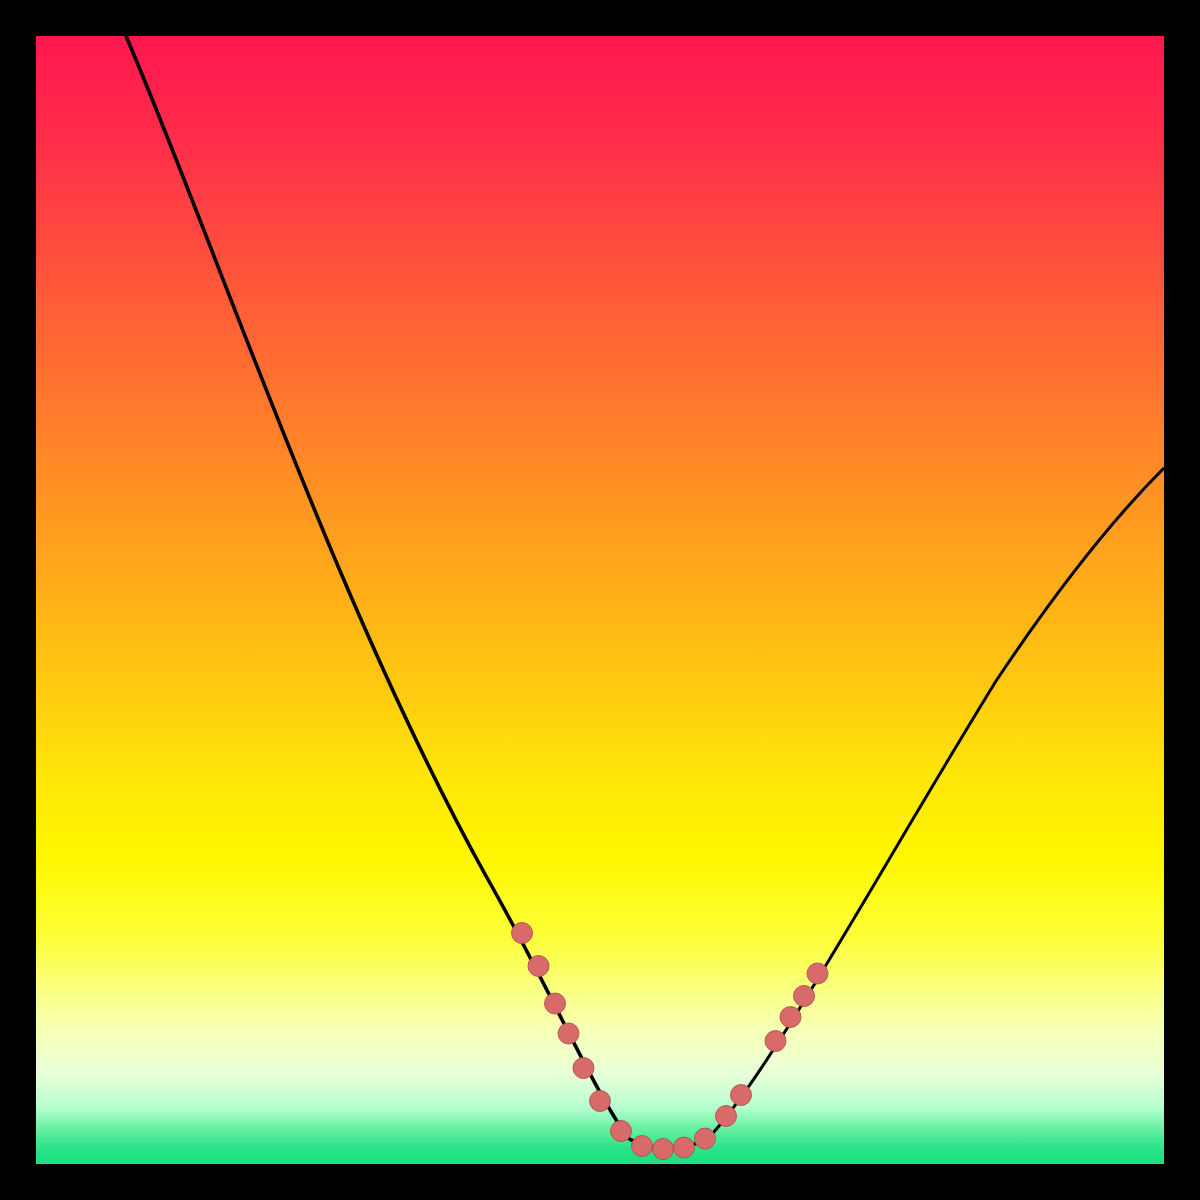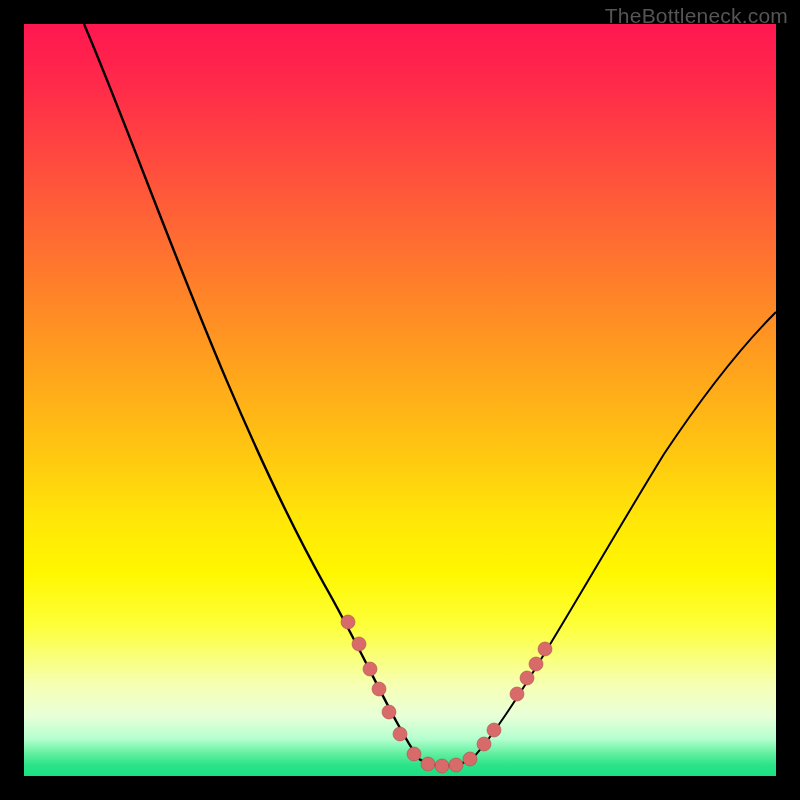--- a/index.html
+++ b/index.html
@@ -102,14 +102,13 @@
         <circle cx="470" cy="706" r="7"></circle>
         <circle cx="493" cy="670" r="7"></circle>
         <circle cx="503" cy="654" r="7"></circle>
         <circle cx="512" cy="640" r="7"></circle>
         <circle cx="521" cy="625" r="7"></circle>
       </g>
     </svg>
 
   </div>
 
-  <div class="watermark">TheBottleneck.com</div>
 </div>
 
 </body></html>

